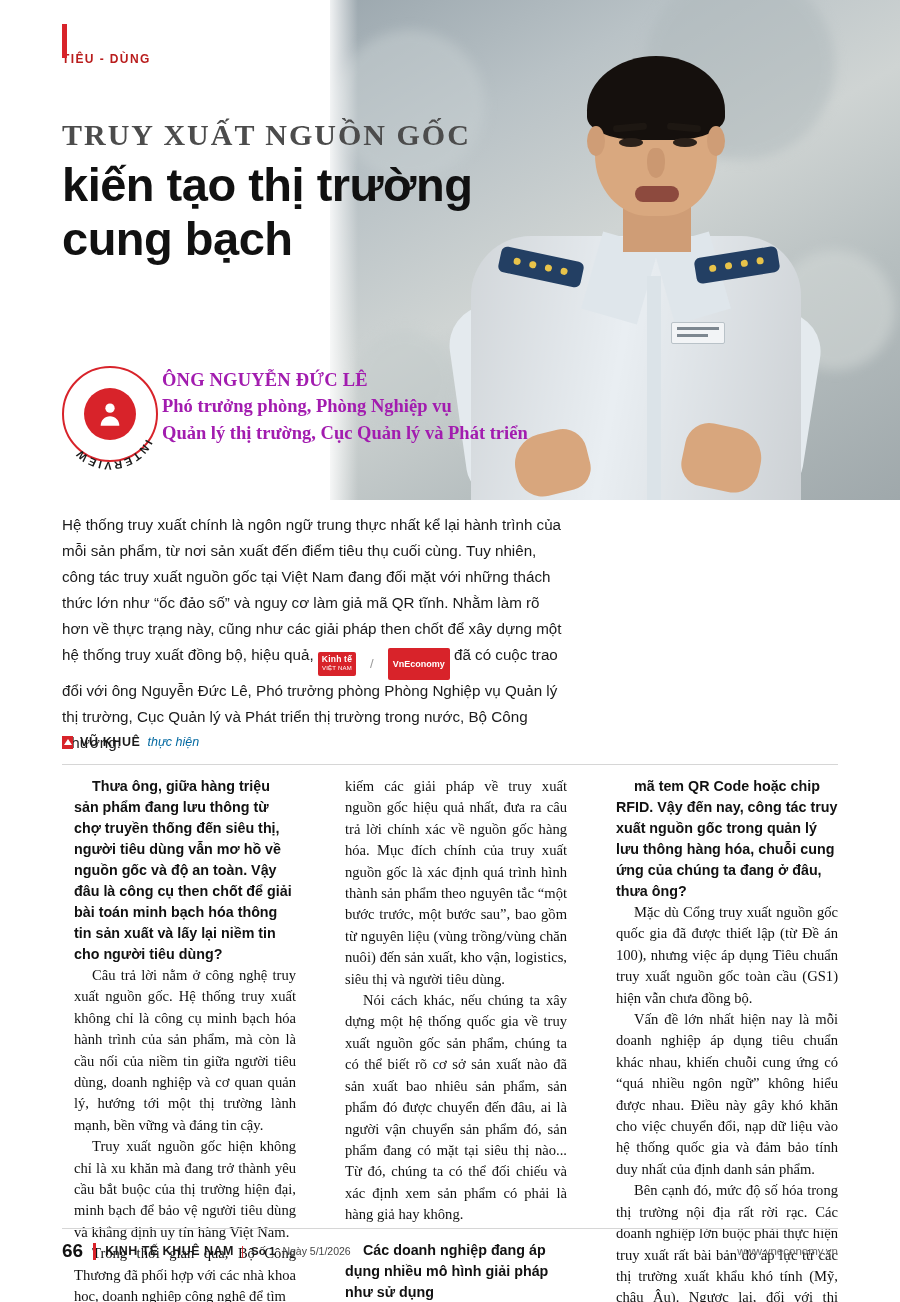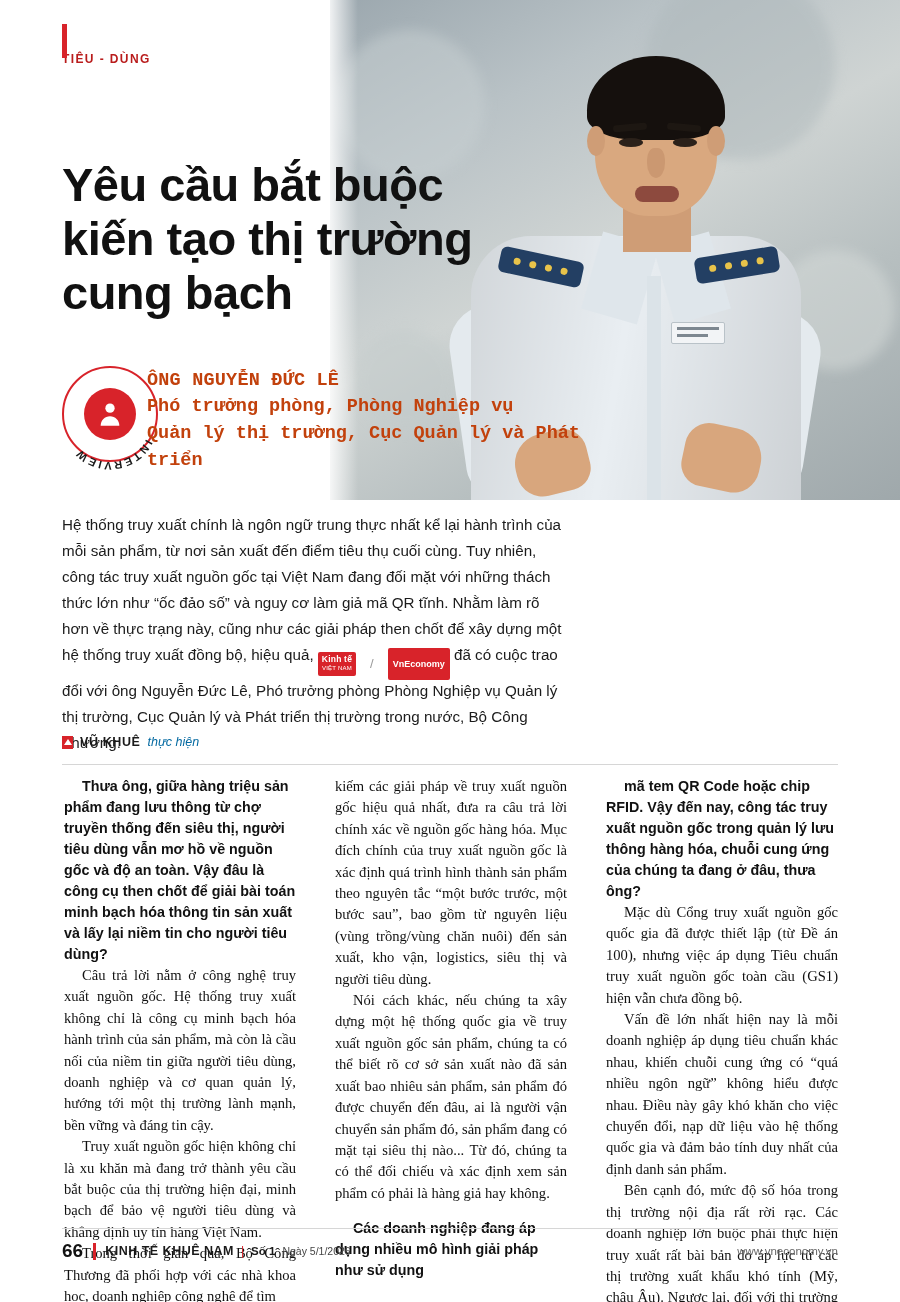--- a/index.html
+++ b/index.html
@@ -114,22 +114,22 @@
     background:#d8232a; display:flex; align-items:center; justify-content:center;
   }
   .stamp-inner svg { width:28px; height:28px; }
   .stamp-word {
     position:absolute; left:-8px; top:0; width:112px; height:112px;
   }
   .stamp-word text { font-family:"Liberation Sans", sans-serif; font-size:11px; letter-spacing:2.1px; fill:#1a1a1a; font-weight:700;}
 
   
   .interviewee {
-    position:absolute; left:147px; top:368px; width:470px;
-    font-family:Liberation Mono, monospace; color:#c2410c;
+    position:absolute; left:162px; top:368px; width:470px;
+    font-family:Liberation Serif, serif; color:#a21caf;
   }
   .interviewee .nm { font-size:18.5px; font-weight:700; letter-spacing:.2px; line-height:25px;}
   .interviewee .ln { font-size:18.5px; font-weight:700; line-height:27px;}
 
   
   .deck {
     position:absolute; left:62px; top:512px; width:500px;
     font-family:"Liberation Sans", sans-serif;
     font-size:15.2px; line-height:26px; color:#1b1b1b;
   }
@@ -160,21 +160,21 @@
   
   .cols { position:absolute; left:62px; top:776px; width:776px; }
   .col {
     position:absolute; top:0; width:234px;
     font-family:"Liberation Serif", serif;
     font-size:14.6px; line-height:21.4px; color:#111; text-align:justify;
   }
   .col.c1 { left:0; }
   .col.c2 { left:271px; }
   .col.c3 { left:542px; }
-  .col p { margin:0 0 0 2px; text-indent:18px; }
+  .col p { margin:0 0 0 12px; text-indent:18px; }
   .col p.first { text-indent:0; }
   .q {
     font-family:"Liberation Sans", sans-serif;
     font-weight:700; font-size:14.3px; line-height:21px; color:#111;
     text-align:left; margin-bottom:3px;
   }
 
   
   .rule-bot { position:absolute; left:62px; top:1228px; width:776px; height:1px; background:#d6d6d6;}
   .footer { position:absolute; left:62px; top:1240px; width:776px; display:flex; align-items:center; }
@@ -238,22 +238,22 @@
       </div>
     </div>
     <div class="hero-left-white"></div>
   </div>
 
   <div class="kicker">
     <span class="kicker-bar"></span>
     <span class="kicker-text">TIÊU - DÙNG</span>
   </div>
 
+  <div class="eyebrow">TRUY XUẤT NGUỒN GỐC</div>
   <div class="headline">
-    <div>Yêu cầu bắt buộc</div>
     <div>kiến tạo thị trường</div>
     <div>cung bạch</div>
   </div>
 
   <div class="stamp">
     <div class="stamp-ring"></div>
     <svg class="stamp-word" viewBox="0 0 112 112">
       <defs>
           <path id="cp" d="M 16,56 A 40,40 0 1 1 96,56 A 40,40 0 1 1 16,56"></path>
         </defs>

